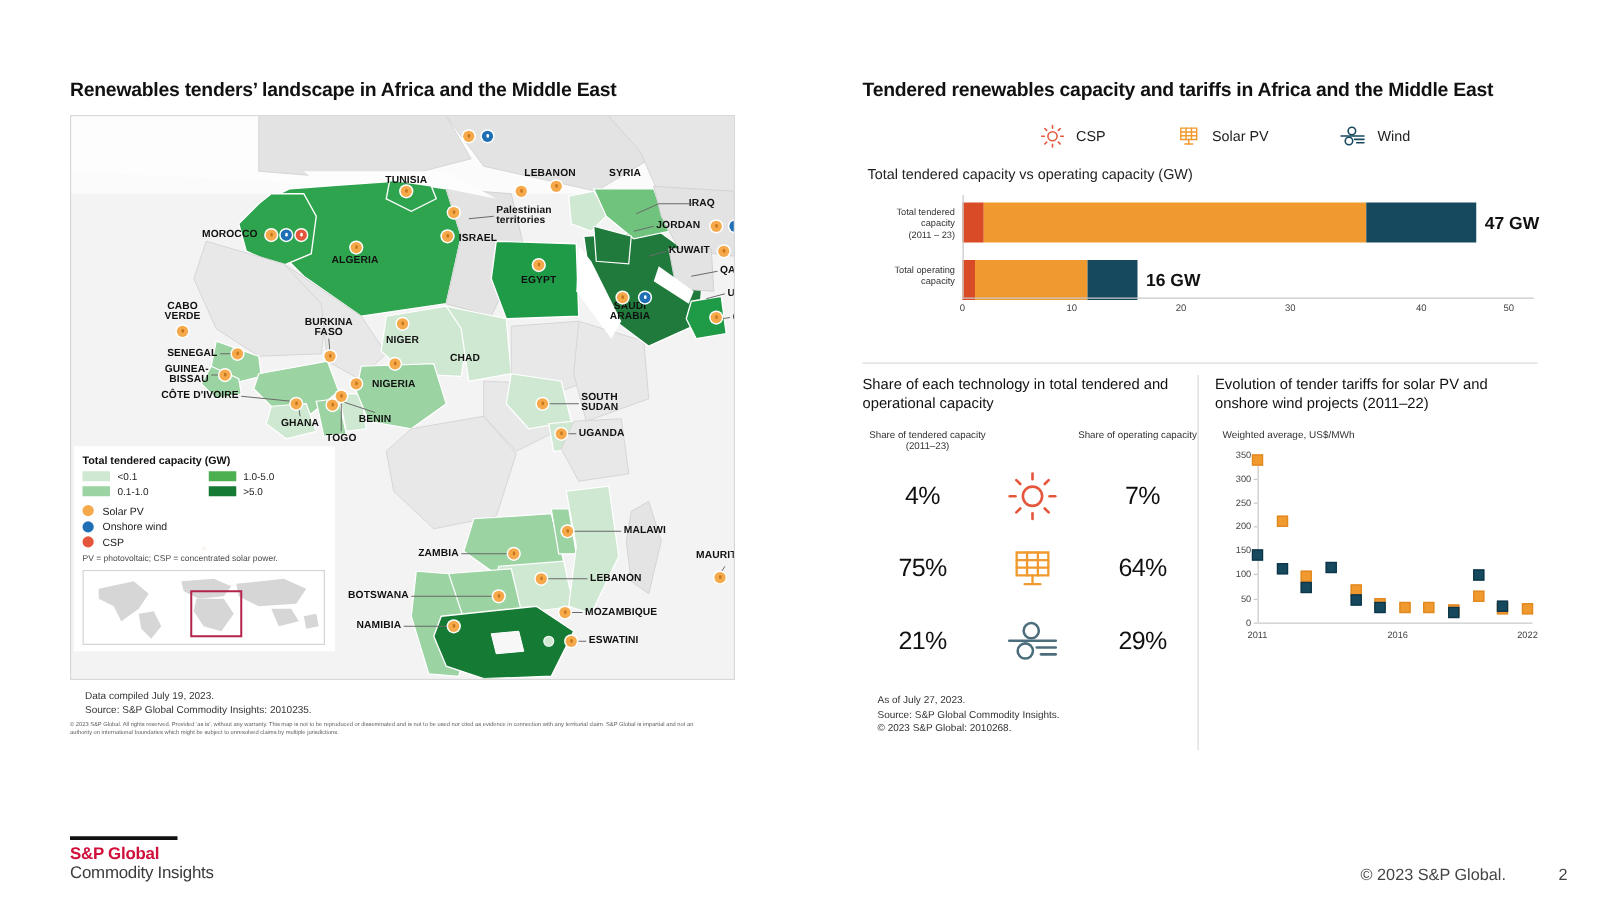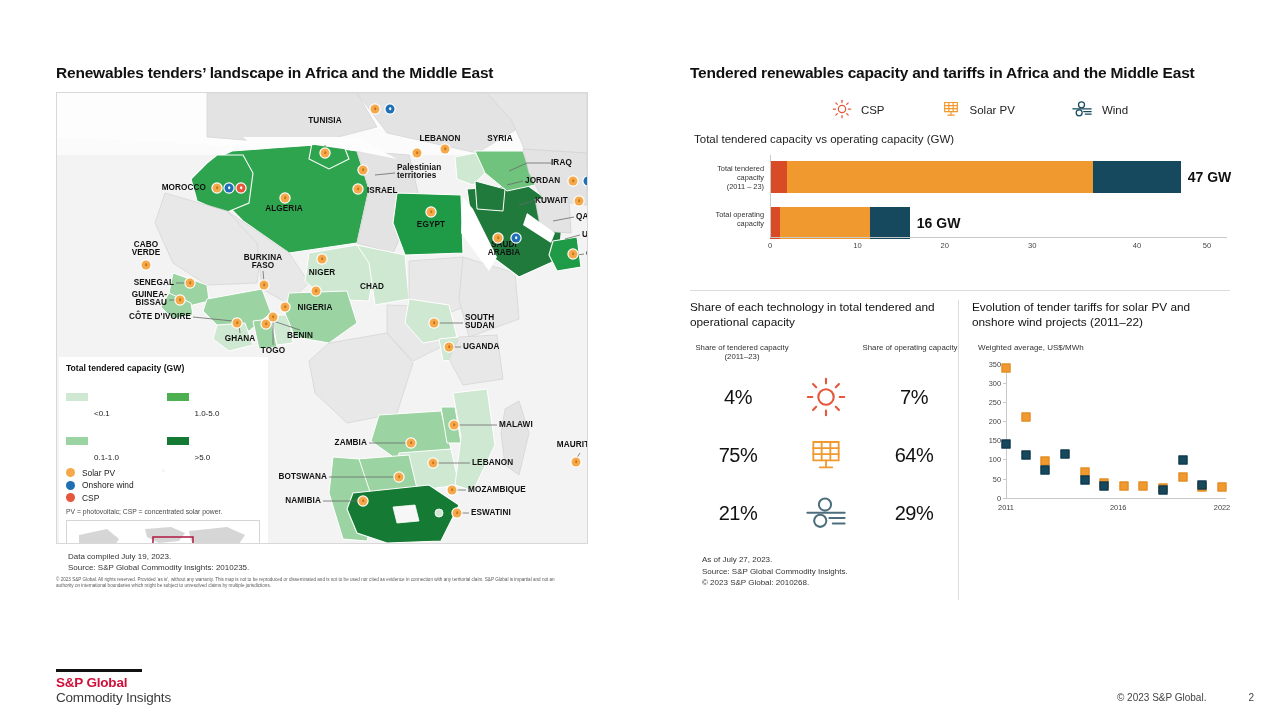--- a/index.html
+++ b/index.html
@@ -41,21 +41,21 @@
   .cty.r{transform:translate(-100%,-50%);text-align:right;}
   .cty.l{transform:translate(0,-50%);text-align:left;}
 
   
   #map-legend{position:absolute;left:2px;top:264px;width:209px;background:rgba(255,255,255,0.93);
     padding:6px 7px 5px 7px;box-sizing:border-box;}
   .lg-title{font-size:8.6px;font-weight:bold;color:#111;margin-bottom:4px;}
   .lg-grid{display:grid;grid-template-columns:1fr 1fr;gap:3px 6px;margin-bottom:6px;}
   .lg-sw{display:flex;align-items:center;gap:6px;}
   .lg-sw i{width:22px;height:8px;display:block;}
-  .lg-sw span{font-size:8px;color:#222;margin-top:32px;}
+  .lg-sw span{font-size:8px;color:#222;}
   .lg-row{display:flex;align-items:center;gap:7px;margin:2.5px 0;}
   .lg-row .pin{position:static;transform:none;flex:0 0 auto;}
   .lg-row span{font-size:8.4px;color:#222;}
   .lg-note{font-size:6.8px;color:#4a4a4a;line-height:1.25;margin-top:5px;}
   #inset{margin-top:4px;width:192px;height:58px;border:1px solid #d5d5d5;background:#fff;position:relative;}
 
   .src{font-size:8px;color:#333;line-height:1.45;}
   .src .b{display:block;margin-left:12px;}
   .fineprint{font-size:4.6px;color:#5c5c5c;line-height:1.35;margin-top:3px;width:500px;}
 
@@ -98,21 +98,21 @@
   .sc-pt{position:absolute;width:9px;height:9px;transform:translate(-50%,-50%);}
   .sc-pt.pv{background:#f0992e;border:1.2px solid #e08820;box-sizing:border-box;}
   .sc-pt.wind{background:#16495e;border:1.2px solid #0e3547;box-sizing:border-box;}
 
   
   #logo{position:absolute;left:56px;top:669px;}
   #logo .rule{width:86px;height:2.6px;background:#111;margin-bottom:3px;}
   #logo .sp{font-size:13.5px;font-weight:bold;color:#d0103a;letter-spacing:-0.2px;line-height:1.15;}
   #logo .ci{font-size:13.5px;color:#3b3b3b;letter-spacing:-0.2px;line-height:1.15;}
   #foot-right{position:absolute;right:26px;top:692px;display:flex;gap:42px;align-items:baseline;}
-  #foot-right span{font-size:10px;color:#444;}
+  #foot-right span{font-size:13px;color:#444;}
 </style>
 </head>
 <body>
 
 <div class="panel" id="left-panel">
   <h2 class="panel-title">Renewables tenders’ landscape in Africa and the Middle East</h2>
 
   <div id="map-frame">
 
     <svg id="map-svg" width="530" height="450" viewBox="0 0 530 450">
@@ -181,21 +181,21 @@
       <path d="M466 56 L530 60 L530 112 L486 106 L472 80 Z" fill="#e3e3e3" stroke="#d2d2d2" stroke-width="0.8"></path>
       <path d="M478 106 L512 106 L514 140 L484 138 Z" fill="#e3e3e3" stroke="#d2d2d2" stroke-width="0.8"></path>
 
       <path d="M406 104 L416 116 L440 164 L432 178 L404 140 Z" fill="#ffffff"></path>
       <path d="M470 120 L498 140 L494 150 L466 132 Z" fill="#ffffff"></path>
 
       <path d="M186 44 L300 44 L340 66 L300 58 L258 52 L200 56 Z" fill="#fdfdfd"></path>
     </svg>
 
     <div id="country-labels">
-        <div class="cty ctr" style="left: 268px; top: 28px;">TUNISIA</div>
+        <div class="cty ctr" style="left: 268px; top: 52px;">TUNISIA</div>
         <div class="cty ctr" style="left: 383px; top: 46px;">LEBANON</div>
         <div class="cty ctr" style="left: 443px; top: 46px;">SYRIA</div>
         <div class="cty l" style="left: 494px; top: 70px;">IRAQ</div>
         <div class="cty r" style="left: 149px; top: 95px;">MOROCCO</div>
         <div class="cty l" style="left: 340px; top: 80px;">Palestinian
 territories</div>
         <div class="cty l" style="left: 468px; top: 88px;">JORDAN</div>
         <div class="cty l" style="left: 310px; top: 98px;">ISRAEL</div>
         <div class="cty l" style="left: 478px; top: 108px;">KUWAIT</div>
         <div class="cty ctr" style="left: 227px; top: 116px;">ALGERIA</div>

